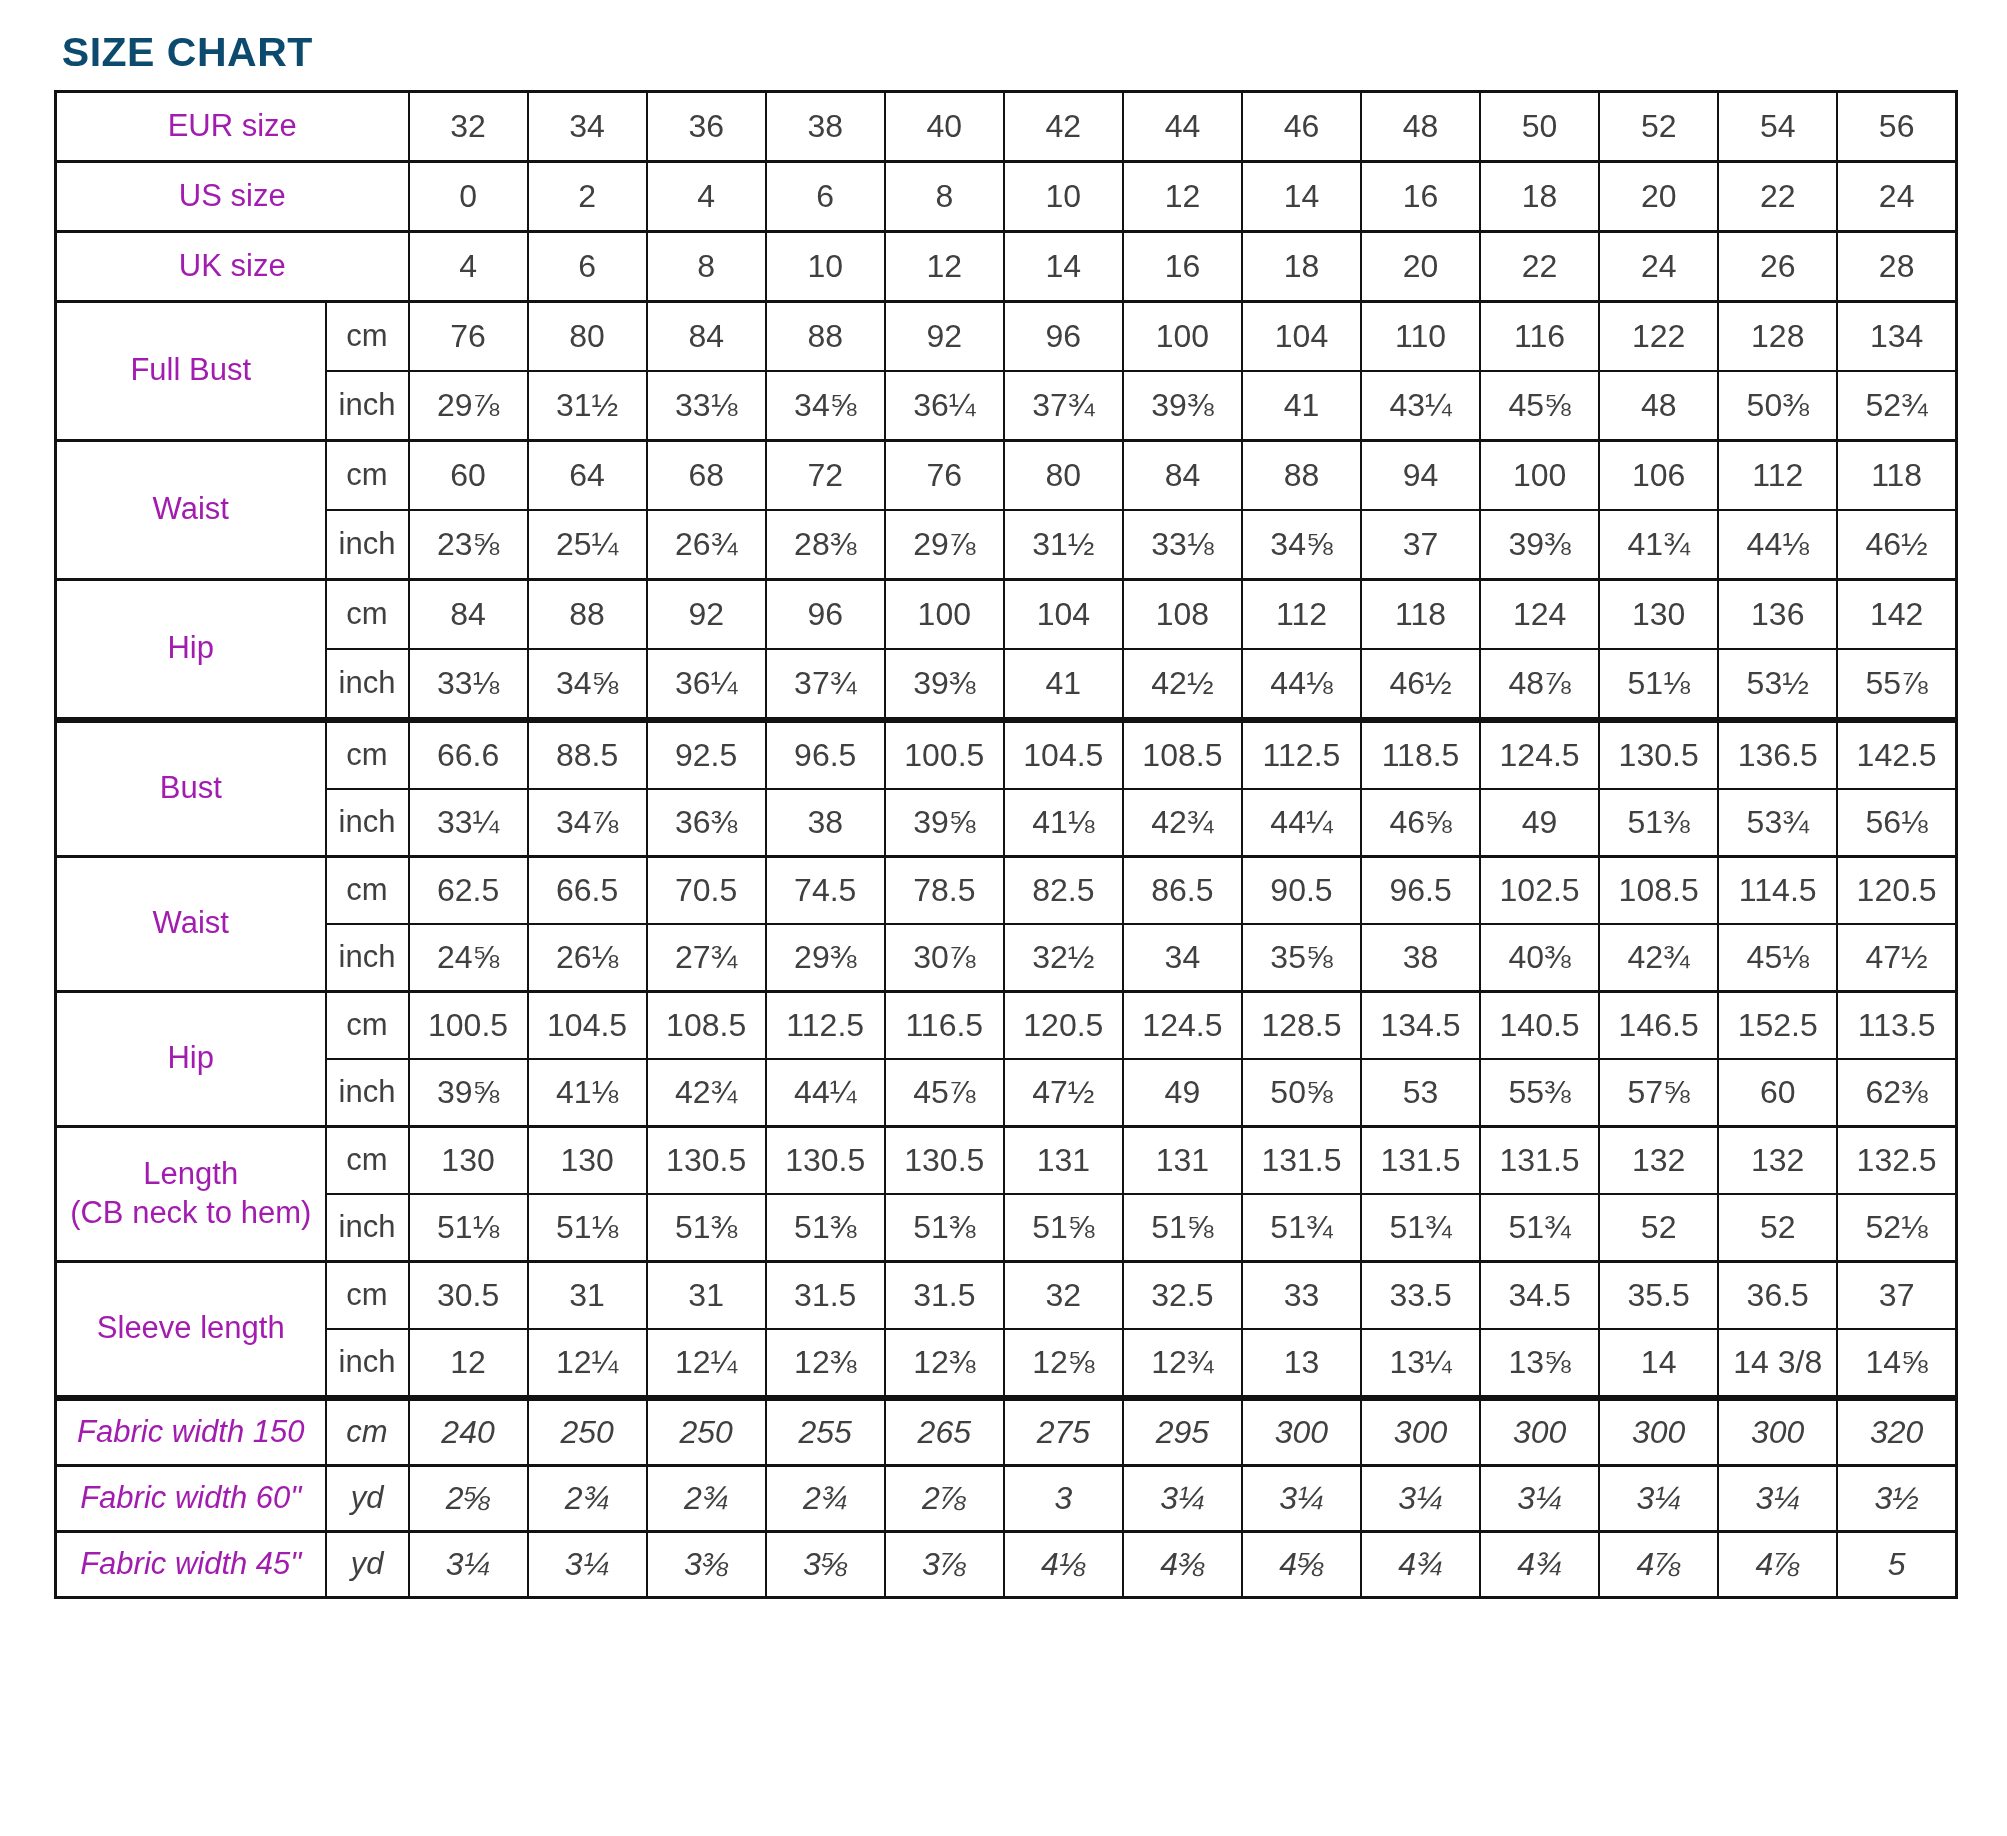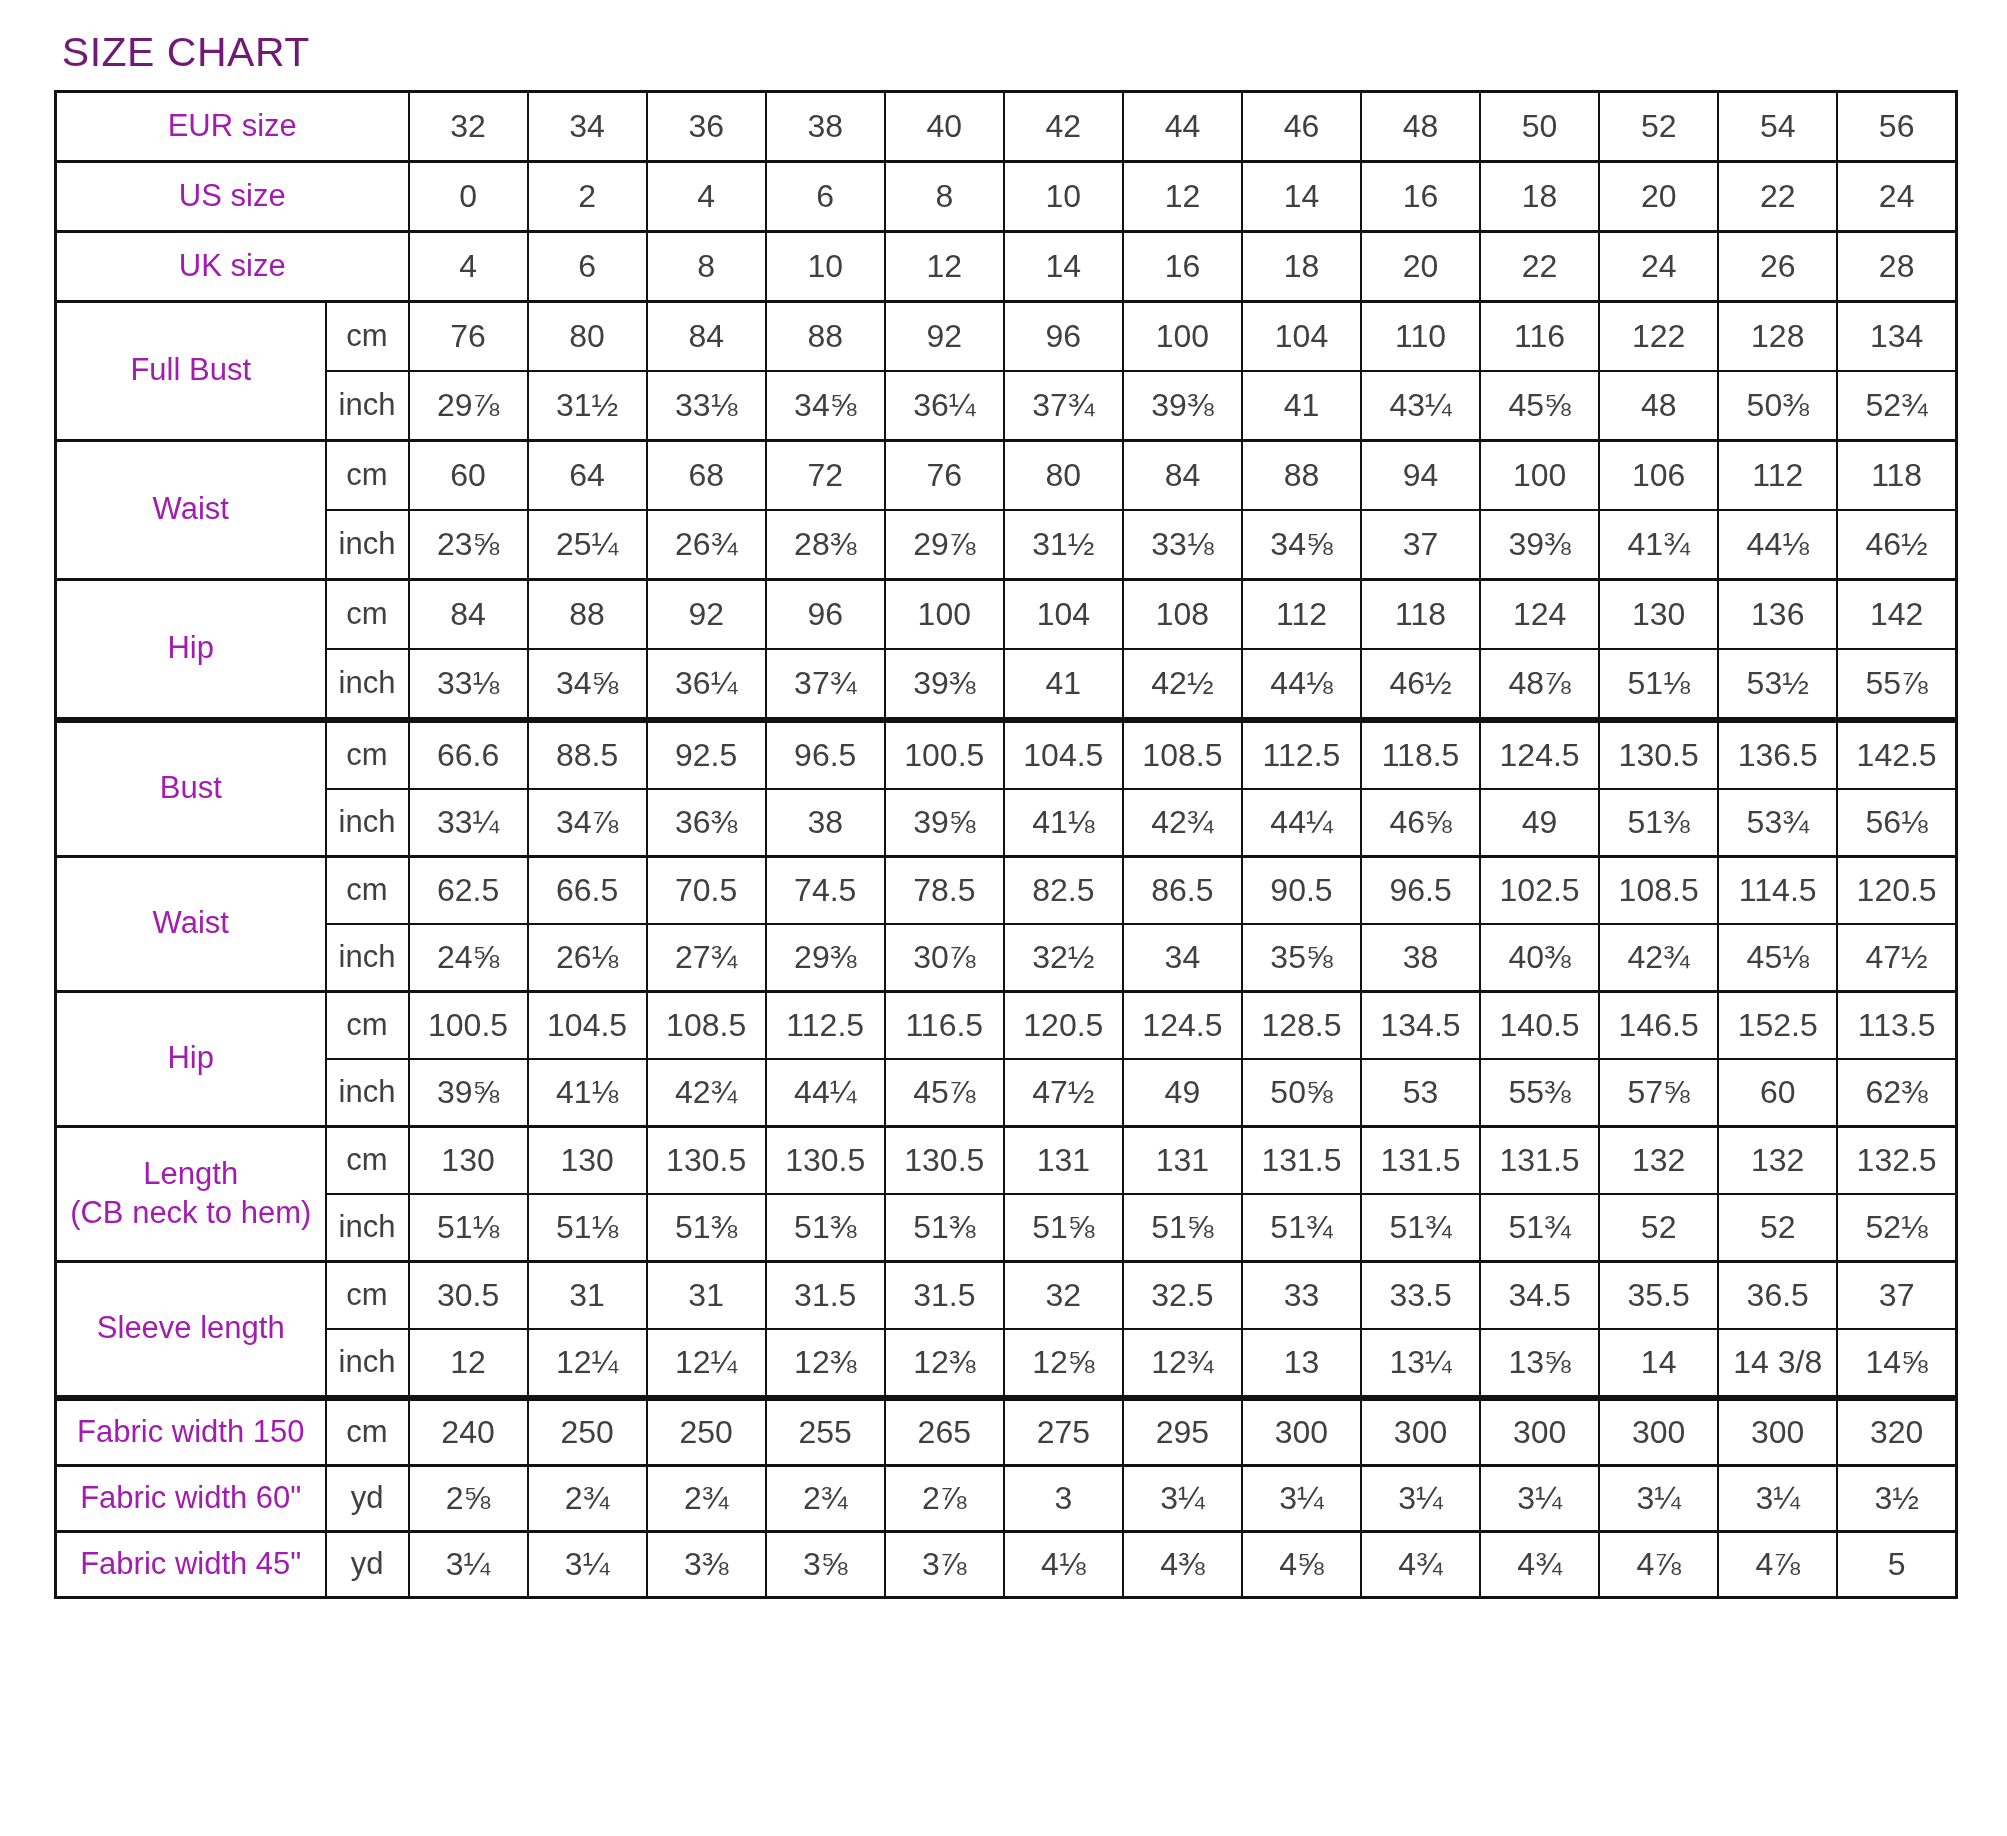--- a/index.html
+++ b/index.html
@@ -15,23 +15,23 @@
     box-sizing: border-box;
     width: 2007px;
     min-height: 1837px;
     padding: 29px 49px 19.6px 54px;
     background: #ffffff;
   }
   h1.section-title {
     margin: 0 0 13.7px 7.8px;
     font-size: 41px;
     line-height: 47px;
-    font-weight: 400;
+    font-weight: 700;
     letter-spacing: 0.5px;
-    color: #701a75;
+    color: #0c4a6e;
   }
   h1.section-title.later {
     margin-top: 17.6px;
   }
   table.grid {
     width: 1904px;
     table-layout: fixed;
     border-collapse: collapse;
     border: 3.9px solid #121212;
   }
@@ -50,21 +50,21 @@
   .grid tr.sub td   { border-top-width: 2px; }
   .grid td.lbl {
     white-space: pre-line;
     font-size: 31px;
     color: #a21caf;
     line-height: 1.25;
   }
   .grid td.unit { font-size: 31px; margin-top: 32px; }
   .t1 td { height: 67px; }
   .t2 td { height: 65px; }
-  .t3 td { height: 63px; }
+  .t3 td { height: 63px; font-style: italic; }
 </style>
 </head>
 <body>
 
 <div class="sheet">
 
   <h1 class="section-title">SIZE CHART</h1>
   <table class="grid t1">
     <colgroup>
       <col class="c-label">

